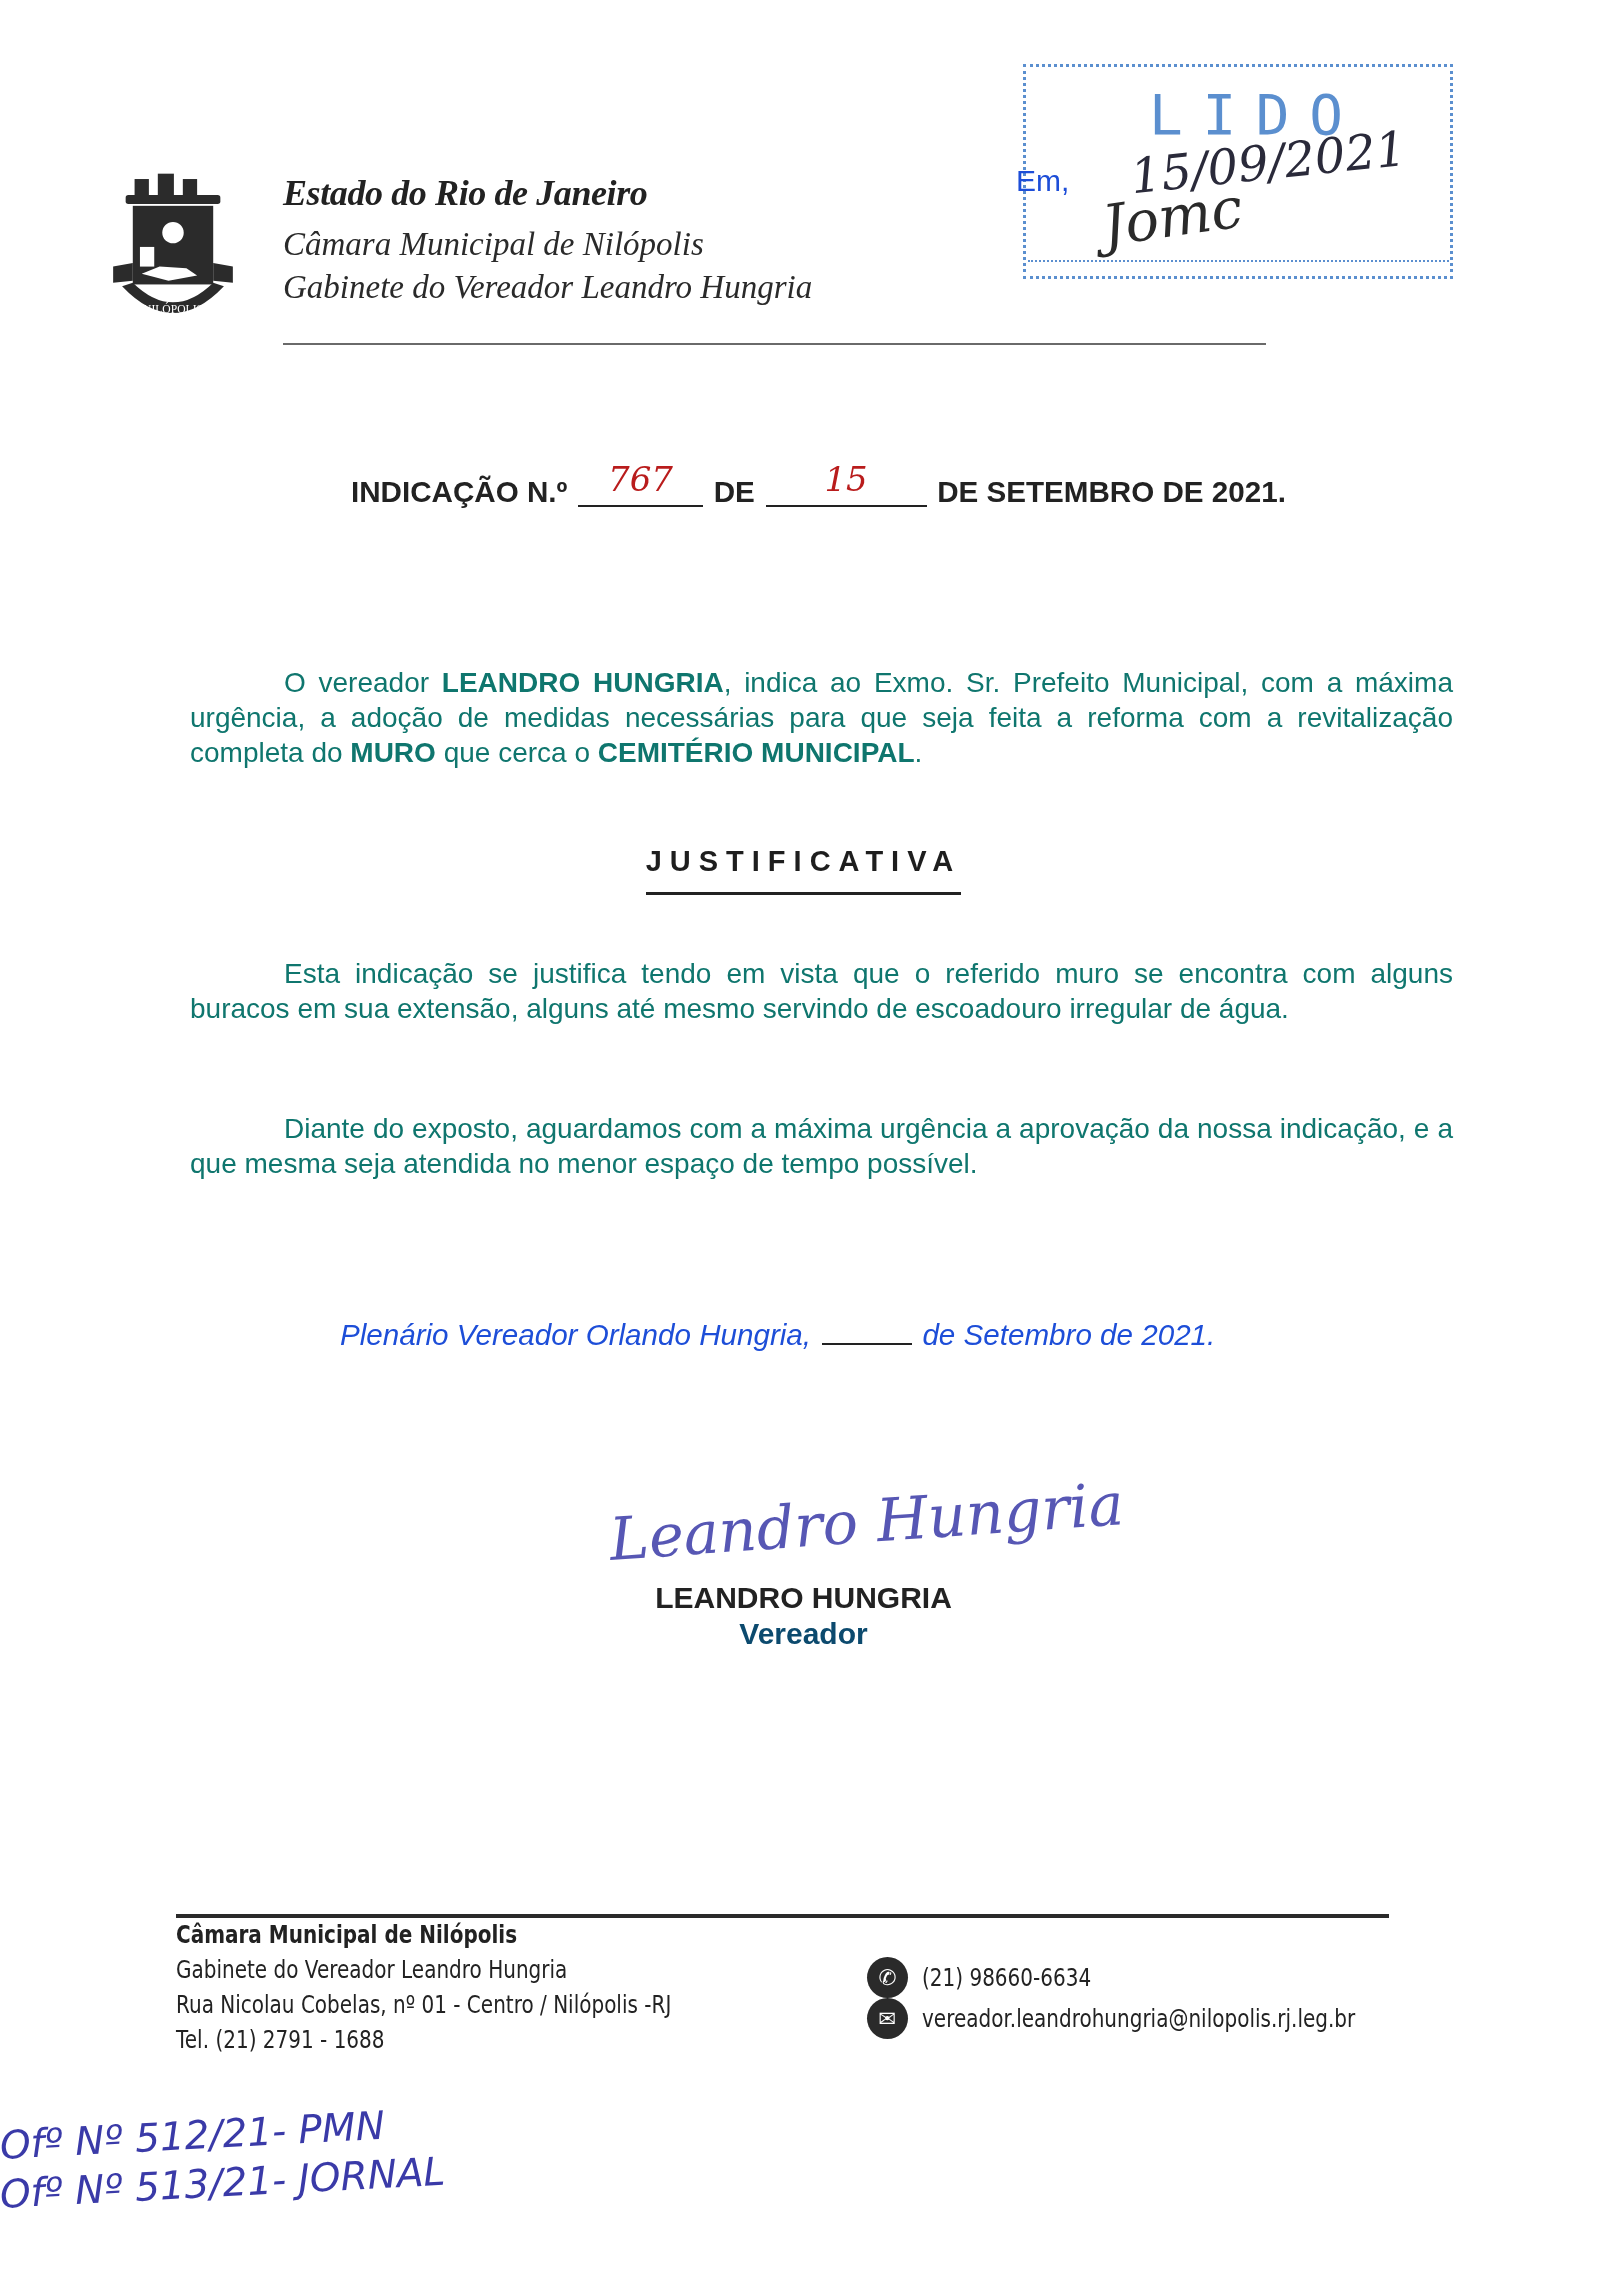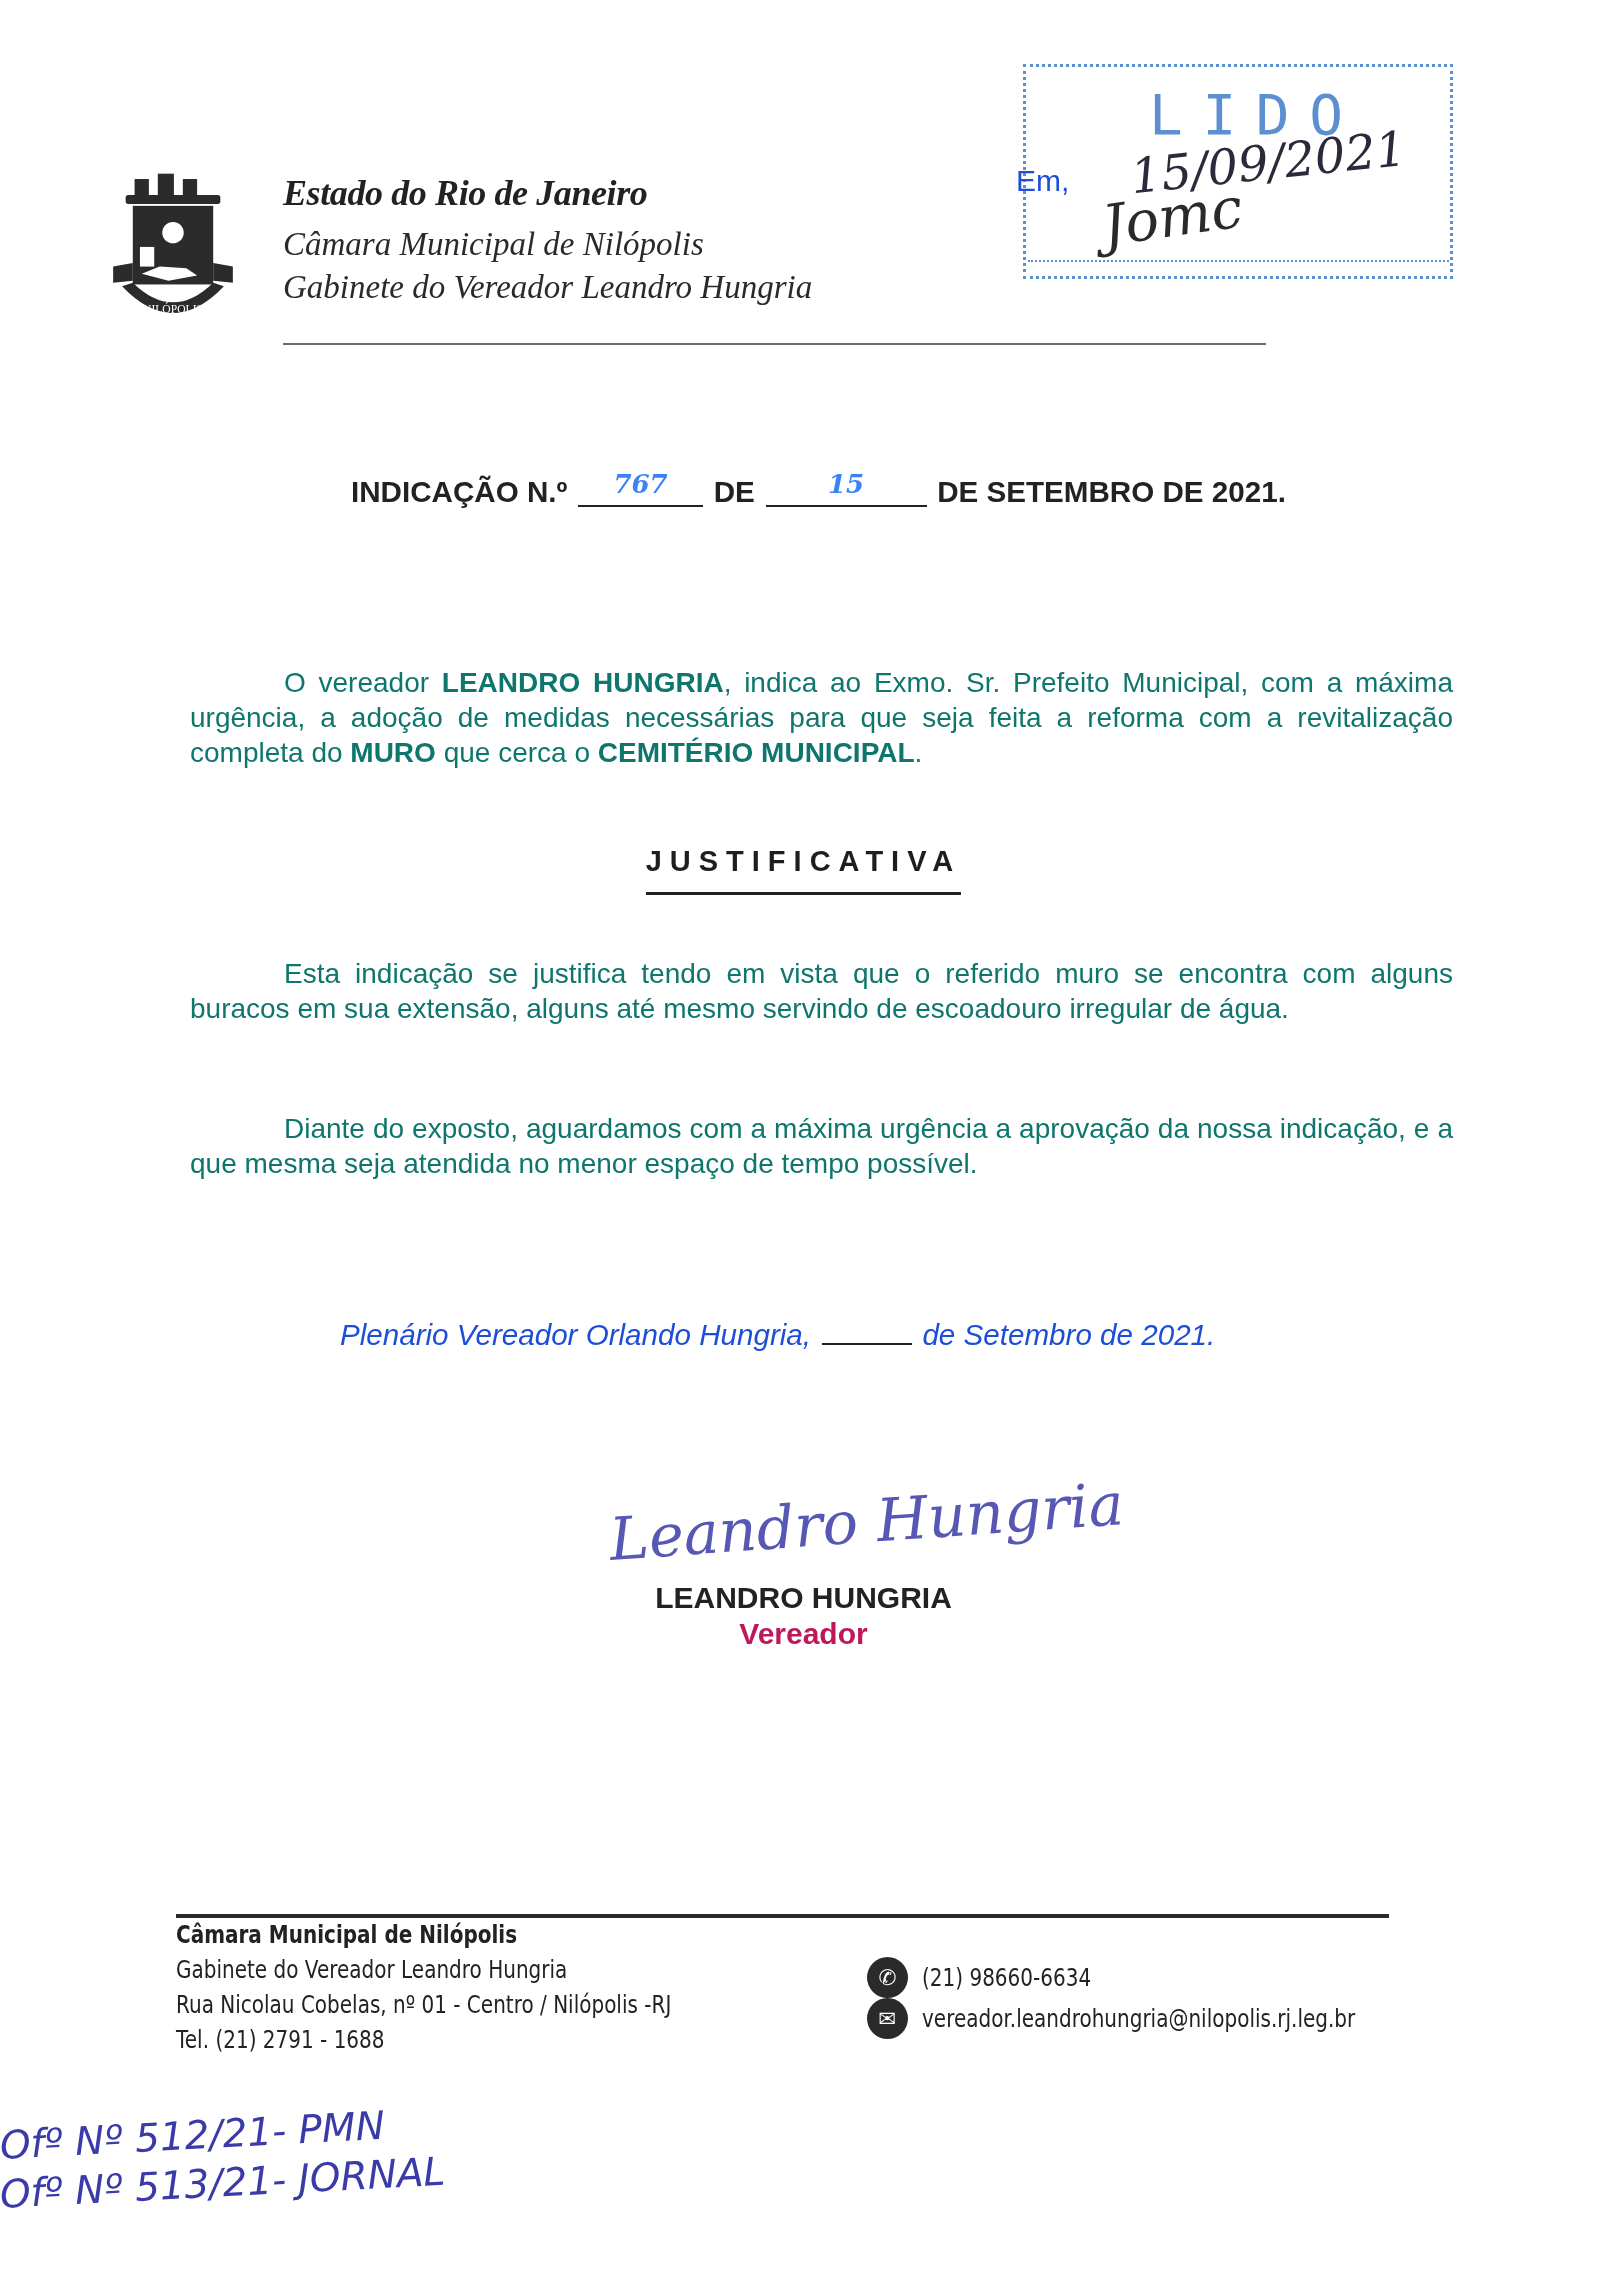--- a/index.html
+++ b/index.html
@@ -20,35 +20,35 @@
     .stamp-inner-line { left: 1028px; top: 260px; width: 421px; border-top: 2.7px dotted #5b8fcf; }
     .stamp-lido { left: 1130px; top: 82px; font-family: "DejaVu Sans Mono", monospace; font-size: 56px; color: #5b8fcf; letter-spacing: 19.7px; margin-left: 19px; }
     .stamp-em { left: 1016px; top: 152px; font-family: "Liberation Sans", sans-serif; font-size: 30px; color: #1d4ed8; margin-top: 12px; }
     .stamp-date { left: 1130px; top: 134px; font-family: "DejaVu Serif", serif; font-style: italic; font-size: 48px; color: #2a2a3a; transform: rotate(-6deg); }
     .stamp-sig { left: 1102px; top: 184px; font-family: "DejaVu Serif", serif; font-style: italic; font-size: 56px; color: #2a2a2a; transform: rotate(-8deg); }
     
     .title-line { left: 351px; top: 475px; font-weight: bold; font-size: 29.6px; color: #222; white-space: nowrap; display: flex; align-items: center; }
     .blank { display: inline-block; border-bottom: 2.7px solid #222; position: relative; height: 27px; margin: 0 10.7px; }
     .blank.b1 { width: 125px; }
     .blank.b2 { width: 161px; }
-    .hand { position: absolute; left: 0; right: 0; bottom: 5.4px; text-align: center; font-family: "DejaVu Serif", serif; font-style: italic; font-weight: bold; color: #3b82f6; font-size: 26px; }
+    .hand { position: absolute; left: 0; right: 0; bottom: 5.4px; text-align: center; font-family: "DejaVu Serif", serif; font-style: italic; font-weight: normal; color: #b91c1c; font-size: 34px; }
     
     .para { left: 190px; width: 1263px; font-size: 28px; line-height: 35px; color: #0f766e; text-align: justify; }
     .para .indent { display: inline-block; width: 94px; }
     .p1 { top: 665px; }
     .just-head { left: 0; width: 1607px; top: 845px; text-align: center; }
     .just-head span { font-weight: bold; font-size: 29px; letter-spacing: 8px; border-bottom: 3.6px solid #222; padding-bottom: 15px; }
     .p2 { top: 956px; }
     .p3 { top: 1111px; }
     .closing { left: 340px; top: 1318px; font-style: italic; font-size: 29.6px; color: #1d4ed8; white-space: nowrap; }
     .closing .gap { display: inline-block; width: 90px; border-bottom: 2.7px solid #222; margin: 0 10.7px; height: 23px; vertical-align: baseline; }
     
     .sig-hand { left: 609px; top: 1487px; font-family: "DejaVu Serif", serif; font-style: italic; font-size: 59px; color: #3a3aa8; transform: rotate(-4deg); opacity: 0.85; white-space: nowrap; }
     .sig-name { left: 0; width: 1607px; top: 1581px; text-align: center; font-weight: bold; font-size: 30px; color: #222; }
-    .sig-role { left: 0; width: 1607px; top: 1617px; text-align: center; font-weight: bold; font-size: 30px; color: #be185d; }
+    .sig-role { left: 0; width: 1607px; top: 1617px; text-align: center; font-weight: bold; font-size: 30px; color: #0c4a6e; }
     
     .foot-rule { left: 176px; top: 1914px; width: 1213px; height: 3.6px; background: #2a2a2a; }
     .foot-left { left: 176px; top: 1917px; font-family: "DejaVu Sans", sans-serif; font-size: 25px; line-height: 35px; color: #222; transform: scaleX(0.8); transform-origin: left top; white-space: nowrap; }
     .foot-left .b { font-weight: bold; }
     .foot-right { left: 867px; top: 1957px; font-family: "DejaVu Sans", sans-serif; font-size: 25px; line-height: 39px; color: #222; }
     .contact-row { display: flex; align-items: center; white-space: nowrap; }
     .contact-row .txt { transform: scaleX(0.8); transform-origin: left center; display: inline-block; }
     .ic { width: 41px; height: 41px; border-radius: 50%; background: #2a2a2a; display: inline-flex; align-items: center; justify-content: center; margin-right: 14.3px; color: #fff; font-size: 21.5px; }
     
     .note { left: 0; font-family: "DejaVu Sans", sans-serif; font-style: italic; font-size: 39px; color: #3a3aa8; white-space: nowrap; transform: rotate(-3deg); transform-origin: left center; }

